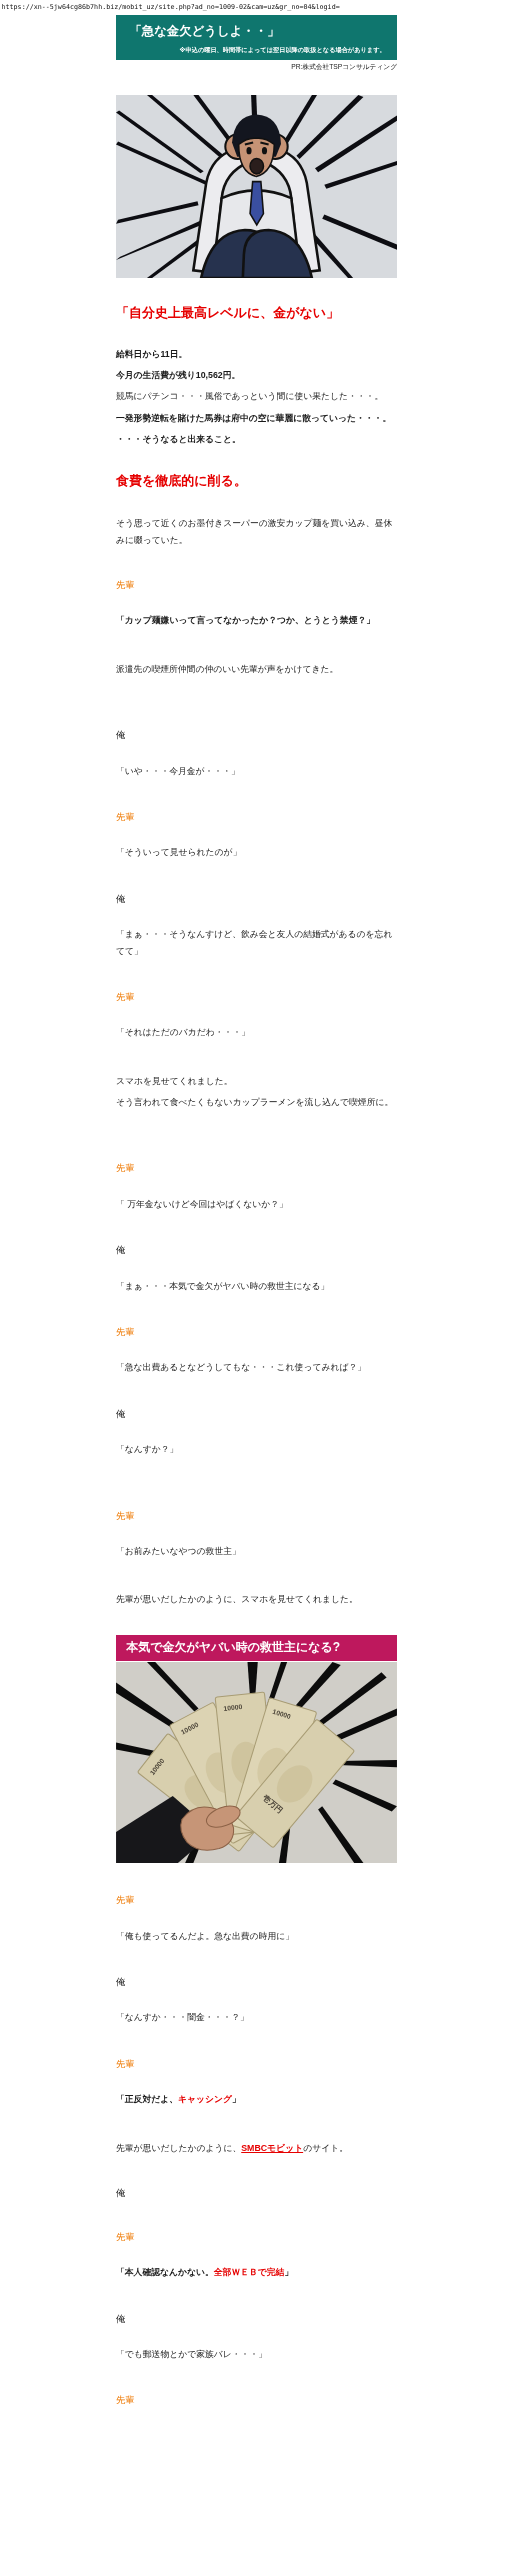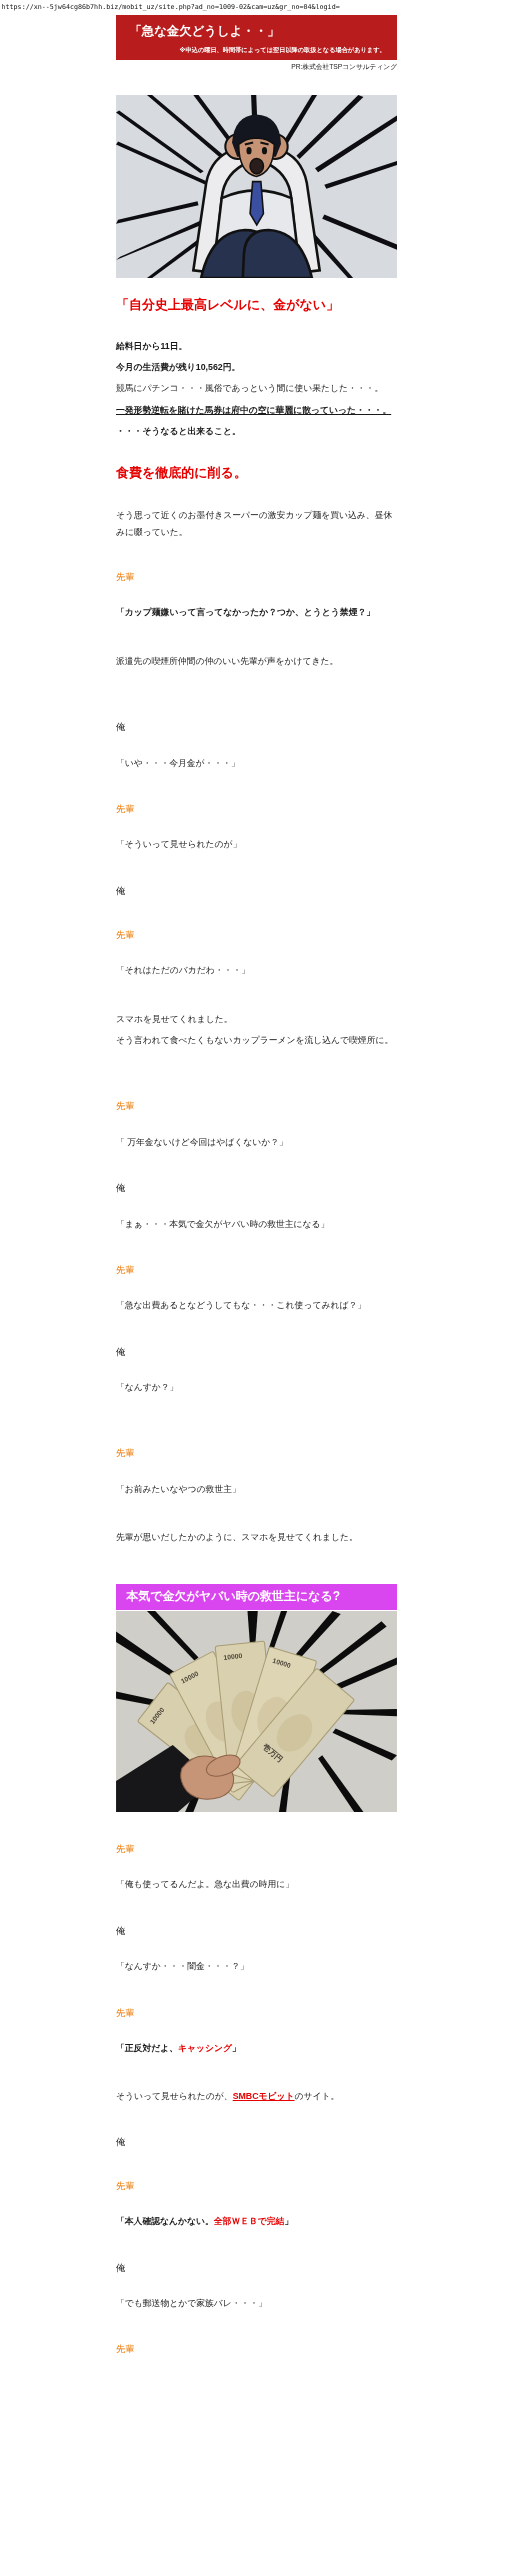--- a/index.html
+++ b/index.html
@@ -1,39 +1,39 @@
 <!DOCTYPE html>
 <html lang="ja" style="font-size:8.2px"><head>
 <meta charset="utf-8">
 <style>
   html,body{margin:0;padding:0;background:#ffffff;}
   body{width:506px;font-family:"Liberation Sans","DejaVu Sans",sans-serif;color:#1a1a1a;}
   .url-bar{font-family:"DejaVu Sans Mono",monospace;font-size:6.7px;color:#111;margin:3.1px 0 0 1.5px;letter-spacing:0;}
   .col{width:281px;margin:0 0 0 116px;}
   
-  .hero{background:#b91c1c;color:#fff;padding:7.2px 11.3px 5.2px 13.4px;margin-top:4.1px;}
+  .hero{background:#0f766e;color:#fff;padding:7.2px 11.3px 5.2px 13.4px;margin-top:4.1px;}
   .hero .h-line{font-size:12.4px;font-weight:bold;line-height:1.5;}
   .hero .h-note{font-size:6.2px;font-weight:bold;text-align:right;margin-top:5.2px;}
   .pr-credit{font-size:6.7px;color:#222;text-align:right;margin-top:2.6px;}
   
   .img-wrap{margin-top:23px;}
   .img-wrap svg{display:block;}
   
-  .red-title{color:#e60000;font-size:13px;font-weight:bold;margin:18px 0 24px;}
+  .red-title{color:#e60000;font-size:13px;font-weight:bold;margin:26px 0 24px;}
   .p{font-size:8.8px;line-height:1.85;margin:5px 0;}
   .b{font-weight:bold;}
-  .u{text-decoration:underline;}
+  .u{}
   .big-red{color:#e60000;font-size:13px;font-weight:bold;margin:25px 0;}
   .red{color:#e60000;}
   .speaker{font-size:9.3px;font-weight:normal;color:#ee7800;margin:31px 0 20.6px;}
   .speaker.me{color:#111;}
   .quote{font-size:8.8px;line-height:1.85;margin:20.6px 0 32px;}
   .mt-xl{margin-top:52px;}
   .link-red{color:#e60000;font-weight:bold;text-decoration:underline;cursor:pointer;}
-  .green-bar{background:#d946ef;color:#fff;font-size:12px;font-weight:bold;padding:4.6px 10.3px;margin:38px 0 1px;}
+  .green-bar{background:#be185d;color:#fff;font-size:12px;font-weight:bold;padding:4.6px 10.3px;margin:27px 0 1px;}
 </style>
 </head>
 <body>
 
 <div>
   <div class="url-bar">https://xn--5jw64cg86b7hh.biz/mobit_uz/site.php?ad_no=1009-02&amp;cam=uz&amp;gr_no=04&amp;logid=</div>
 
   <div class="col">
 
     <div class="hero">
@@ -102,20 +102,21 @@
 
     <div class="speaker">先輩</div>
     <p class="quote b">「カップ麺嫌いって言ってなかったか？つか、とうとう禁煙？」</p>
     <p class="p">派遣先の喫煙所仲間の仲のいい先輩が声をかけてきた。</p>
 
     <div class="speaker me mt-xl">俺</div>
     <p class="quote">「いや・・・今月金が・・・」</p>
     <div class="speaker">先輩</div>
     <p class="quote">「そういって見せられたのが」</p>
     <div class="speaker me">俺</div>
+    <p class="quote">「まぁ・・・そうなんすけど、飲み会と友人の結婚式があるのを忘れてて」</p>
     <div class="speaker">先輩</div>
     <p class="quote">「それはただのバカだわ・・・」</p>
     <p class="p">スマホを見せてくれました。</p>
     <p class="p">そう言われて食べたくもないカップラーメンを流し込んで喫煙所に。</p>
 
     <div class="speaker mt-xl">先輩</div>
     <p class="quote">「 万年金ないけど今回はやばくないか？」</p>
     <div class="speaker me">俺</div>
     <p class="quote">「まぁ・・・本気で金欠がヤバい時の救世主になる」</p>
     <div class="speaker">先輩</div>
@@ -184,21 +185,21 @@
         </g>
       </svg>
     </div>
 
     <div class="speaker">先輩</div>
     <p class="quote">「俺も使ってるんだよ。急な出費の時用に」</p>
     <div class="speaker me">俺</div>
     <p class="quote">「なんすか・・・闇金・・・？」</p>
     <div class="speaker">先輩</div>
     <p class="quote b" style="margin-top:9.3px;"><span>「正反対だよ、</span><span class="red">キャッシング</span><span>」</span></p>
-    <p class="p"><span>そういって見せられたのが、</span><a class="link-red">SMBCモビット</a><span>のサイト。</span></p>
+    <p class="p"><span>先輩が思いだしたかのように、</span><a class="link-red">SMBCモビット</a><span>のサイト。</span></p>
 
     <div class="speaker me">俺</div>
     <div class="speaker">先輩</div>
     <p class="quote b"><span>「本人確認なんかない。</span><span class="red">全部ＷＥＢで完結</span><span>」</span></p>
     <div class="speaker me">俺</div>
     <p class="quote">「でも郵送物とかで家族バレ・・・」</p>
     <div class="speaker">先輩</div>
 
   </div>
 

